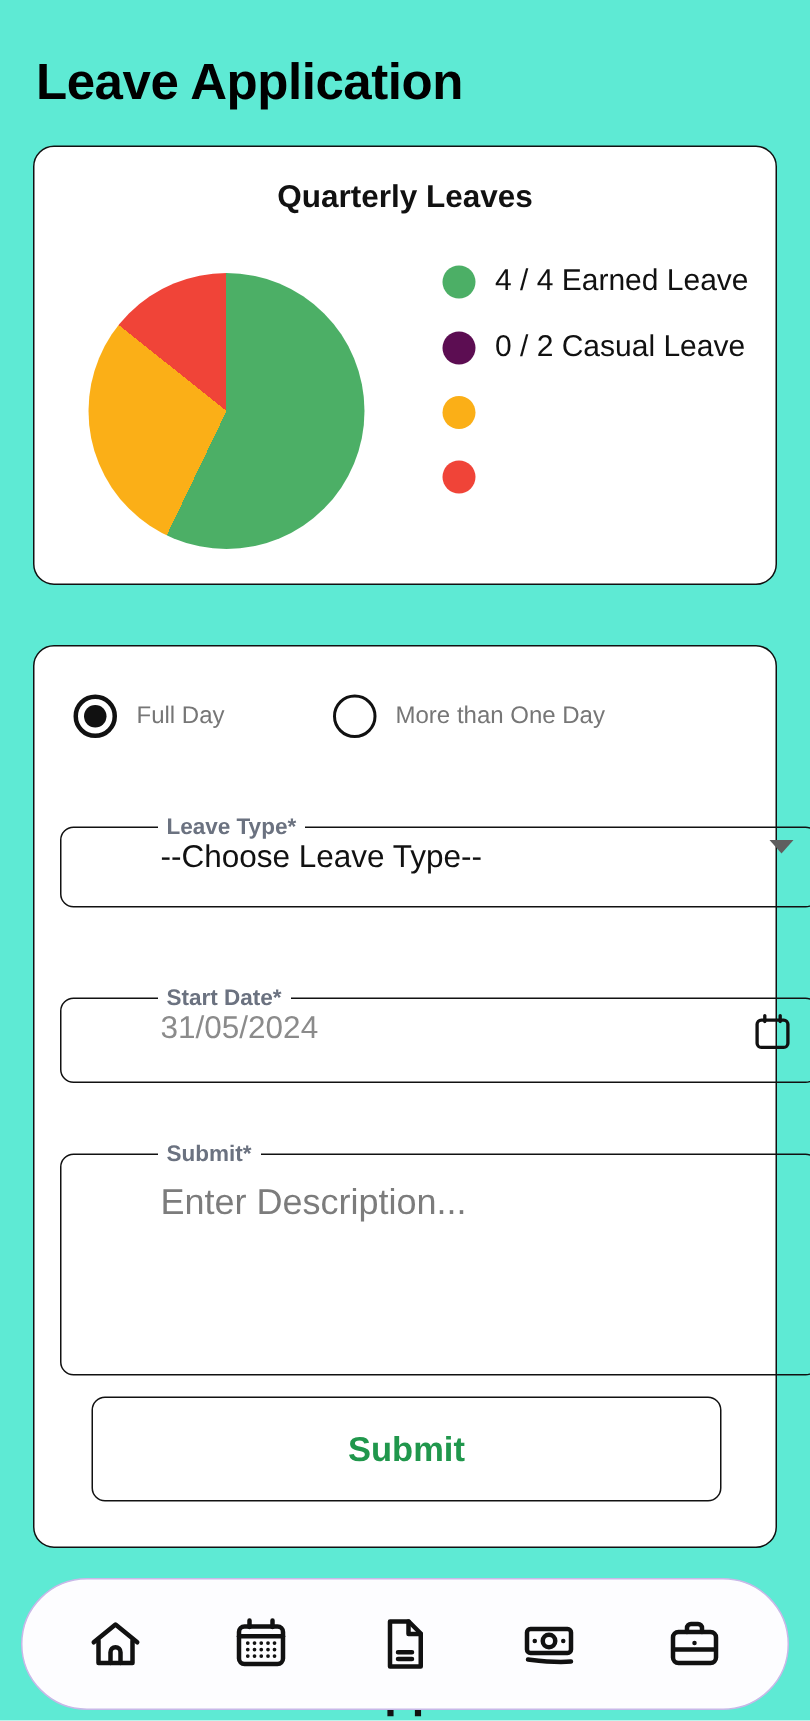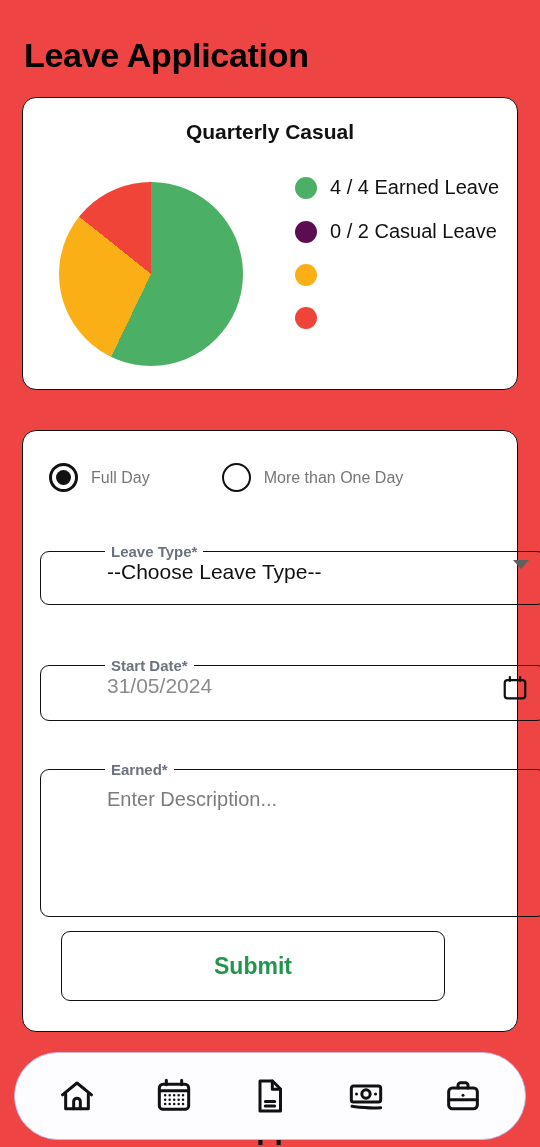--- a/index.html
+++ b/index.html
@@ -7,21 +7,21 @@
     width: 540px;
     height: 1147px;
     background: #ffffff;
     font-family: "Liberation Sans", sans-serif;
     overflow: hidden;
   }
   .screen {
     position: relative;
     width: 540px;
     height: 1147px;
-    background: #ef4444;
+    background: #5eead4;
   }
 
   
   .page-title {
     position: absolute;
     left: 24px;
     top: 36px;
     font-size: 34px;
     font-weight: bold;
     color: #000000;
@@ -176,30 +176,30 @@
     margin-left: 8px;
   }
   .cal-icon { flex: 0 0 auto; margin-left: 8px; display: block; }
 
   .comment-body {
     display: block;
     padding: 10px 18px 18px 18px;
     height: 138px;
   }
   .comment-placeholder {
-    font-size: 20px;
+    font-size: 24px;
     color: #7c7c7c;
   }
 
   
   .submit-btn {
     position: absolute;
     left: 38px;
     top: 500px;
-    width: 384px;
+    width: 420px;
     height: 70px;
     border: 1.4px solid #111111;
     border-radius: 9px;
     background: #ffffff;
     display: flex;
     align-items: center;
     justify-content: center;
     cursor: pointer;
   }
   .submit-label {
@@ -250,21 +250,21 @@
   .nav-btn svg { display: block; }
 </style>
 </head>
 <body>
 
 <div class="screen">
 
   <div class="page-title">Leave Application</div>
 
   <div class="card chart-card">
-    <div class="chart-title">Quarterly Casual</div>
+    <div class="chart-title">Quarterly Leaves</div>
 
     <div class="pie-wrap">
       <div class="pie" id="pie" style="background: conic-gradient(rgb(76, 175, 102) 0deg, rgb(76, 175, 102) 205.7deg, rgb(251, 175, 23) 205.7deg, rgb(251, 175, 23) 308.6deg, rgb(240, 68, 56) 308.6deg, rgb(240, 68, 56) 360deg);"></div>
     </div>
 
     <div class="legend" id="legend">
         <div class="legend-row">
           <span class="legend-dot" style="background: rgb(76, 175, 102);"></span>
           <span class="legend-label">4 / 4 Earned Leave</span>
         </div>
@@ -311,21 +311,21 @@
         <span class="cal-icon">
           <svg width="28" height="28" viewBox="0 0 24 24" fill="none" stroke="#111111" stroke-width="1.9" stroke-linecap="round">
             <rect x="3.2" y="5.2" width="17.6" height="15.6" rx="2.4"></rect>
             <path d="M7.6 2.6v3.4M16.4 2.6v3.4"></path>
           </svg>
         </span>
       </div>
     </fieldset>
 
     <fieldset class="field" id="comment-field">
-      <legend>Earned*</legend>
+      <legend>Submit*</legend>
       <div class="field-body comment-body">
         <span class="comment-placeholder">Enter Description...</span>
       </div>
     </fieldset>
 
     <div class="submit-btn">
       <span class="submit-label">Submit</span>
     </div>
   </div>
 

